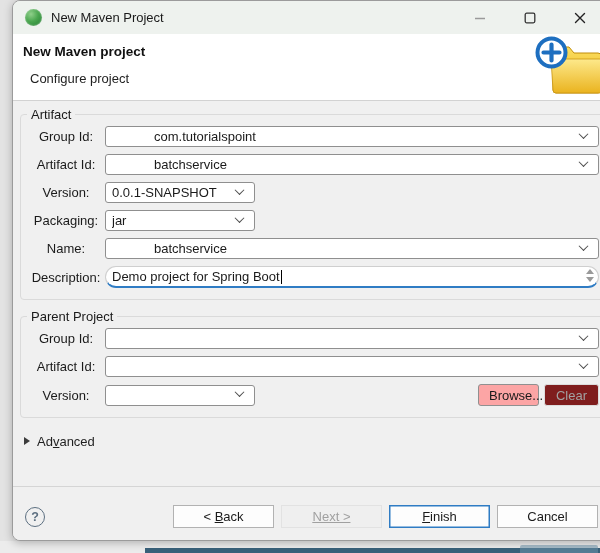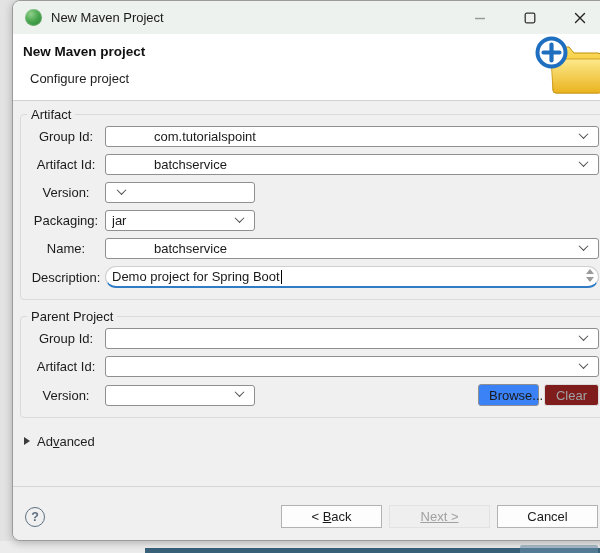--- a/index.html
+++ b/index.html
@@ -63,21 +63,21 @@
     display:flex; align-items:center; padding-left:6px; position:relative;
   }
   .caret { display:inline-block; width:1px; height:14px; background:#000; margin-left:1px; }
   .spinner { position:absolute; right:4px; top:2px; display:flex; flex-direction:column; gap:3px; align-items:center; }
   .tri-up   { width:0; height:0; border-left:4px solid transparent; border-right:4px solid transparent; border-bottom:5px solid #9a9a9a; }
   .tri-down { width:0; height:0; border-left:4px solid transparent; border-right:4px solid transparent; border-top:5px solid #9a9a9a; }
 
   .mini-btn {
     height:22px; font-size:13px; font-family:inherit; border-radius:3px; padding:0 10px;
   }
-  .browse-btn { width:61px; background:#3b82f6; border:1px solid #909090; color:#1a1a1a; margin-left:auto;text-align:center; }
+  .browse-btn { width:61px; background:#fca5a5; border:1px solid #909090; color:#1a1a1a; margin-left:auto;text-align:center; }
   .clear-btn  { width:55px; background:#7f1d1d; border:1px solid #dcdcdc; color:#a2a2a2; margin-left:5px; }
 
   .advanced { display:flex; align-items:center; margin:14px 0 0 4px; height:18px; cursor:default; }
   .adv-arrow { width:0; height:0; border-top:4.5px solid transparent; border-bottom:4.5px solid transparent;
     border-left:6px solid #3c3c3c; margin-right:7px; }
   .mn { text-decoration:underline; }
 
   
   .footer {
     position:absolute; left:0; right:0; bottom:0; height:54px;
@@ -166,20 +166,21 @@
         <span class="lbl">Artifact Id:</span>
         <div class="combo grow">
           <span class="combo-value">batchservice</span>
           <span class="chevron"></span>
         </div>
       </div>
 
       <div class="row">
         <span class="lbl">Version:</span>
         <div class="combo narrow">
+          <span class="combo-value">0.0.1-SNAPSHOT</span>
           <span class="chevron"></span>
         </div>
       </div>
 
       <div class="row">
         <span class="lbl">Packaging:</span>
         <div class="combo narrow">
           <span class="combo-value">jar</span>
           <span class="chevron"></span>
         </div>
@@ -242,17 +243,18 @@
     </div>
   </div>
 
   <div class="footer">
     <div class="help-circle">
       <span>?</span>
     </div>
     <div class="footer-btns">
       <button class="btn"><span>&lt; </span><span class="mn">B</span><span>ack</span></button>
       <button class="btn disabled" disabled=""><span></span><span class="mn">N</span><span>ext &gt;</span></button>
+      <button class="btn default"><span></span><span class="mn">F</span><span>inish</span></button>
       <button class="btn">Cancel</button>
     </div>
   </div>
 
 </div>
 
 </body></html>

